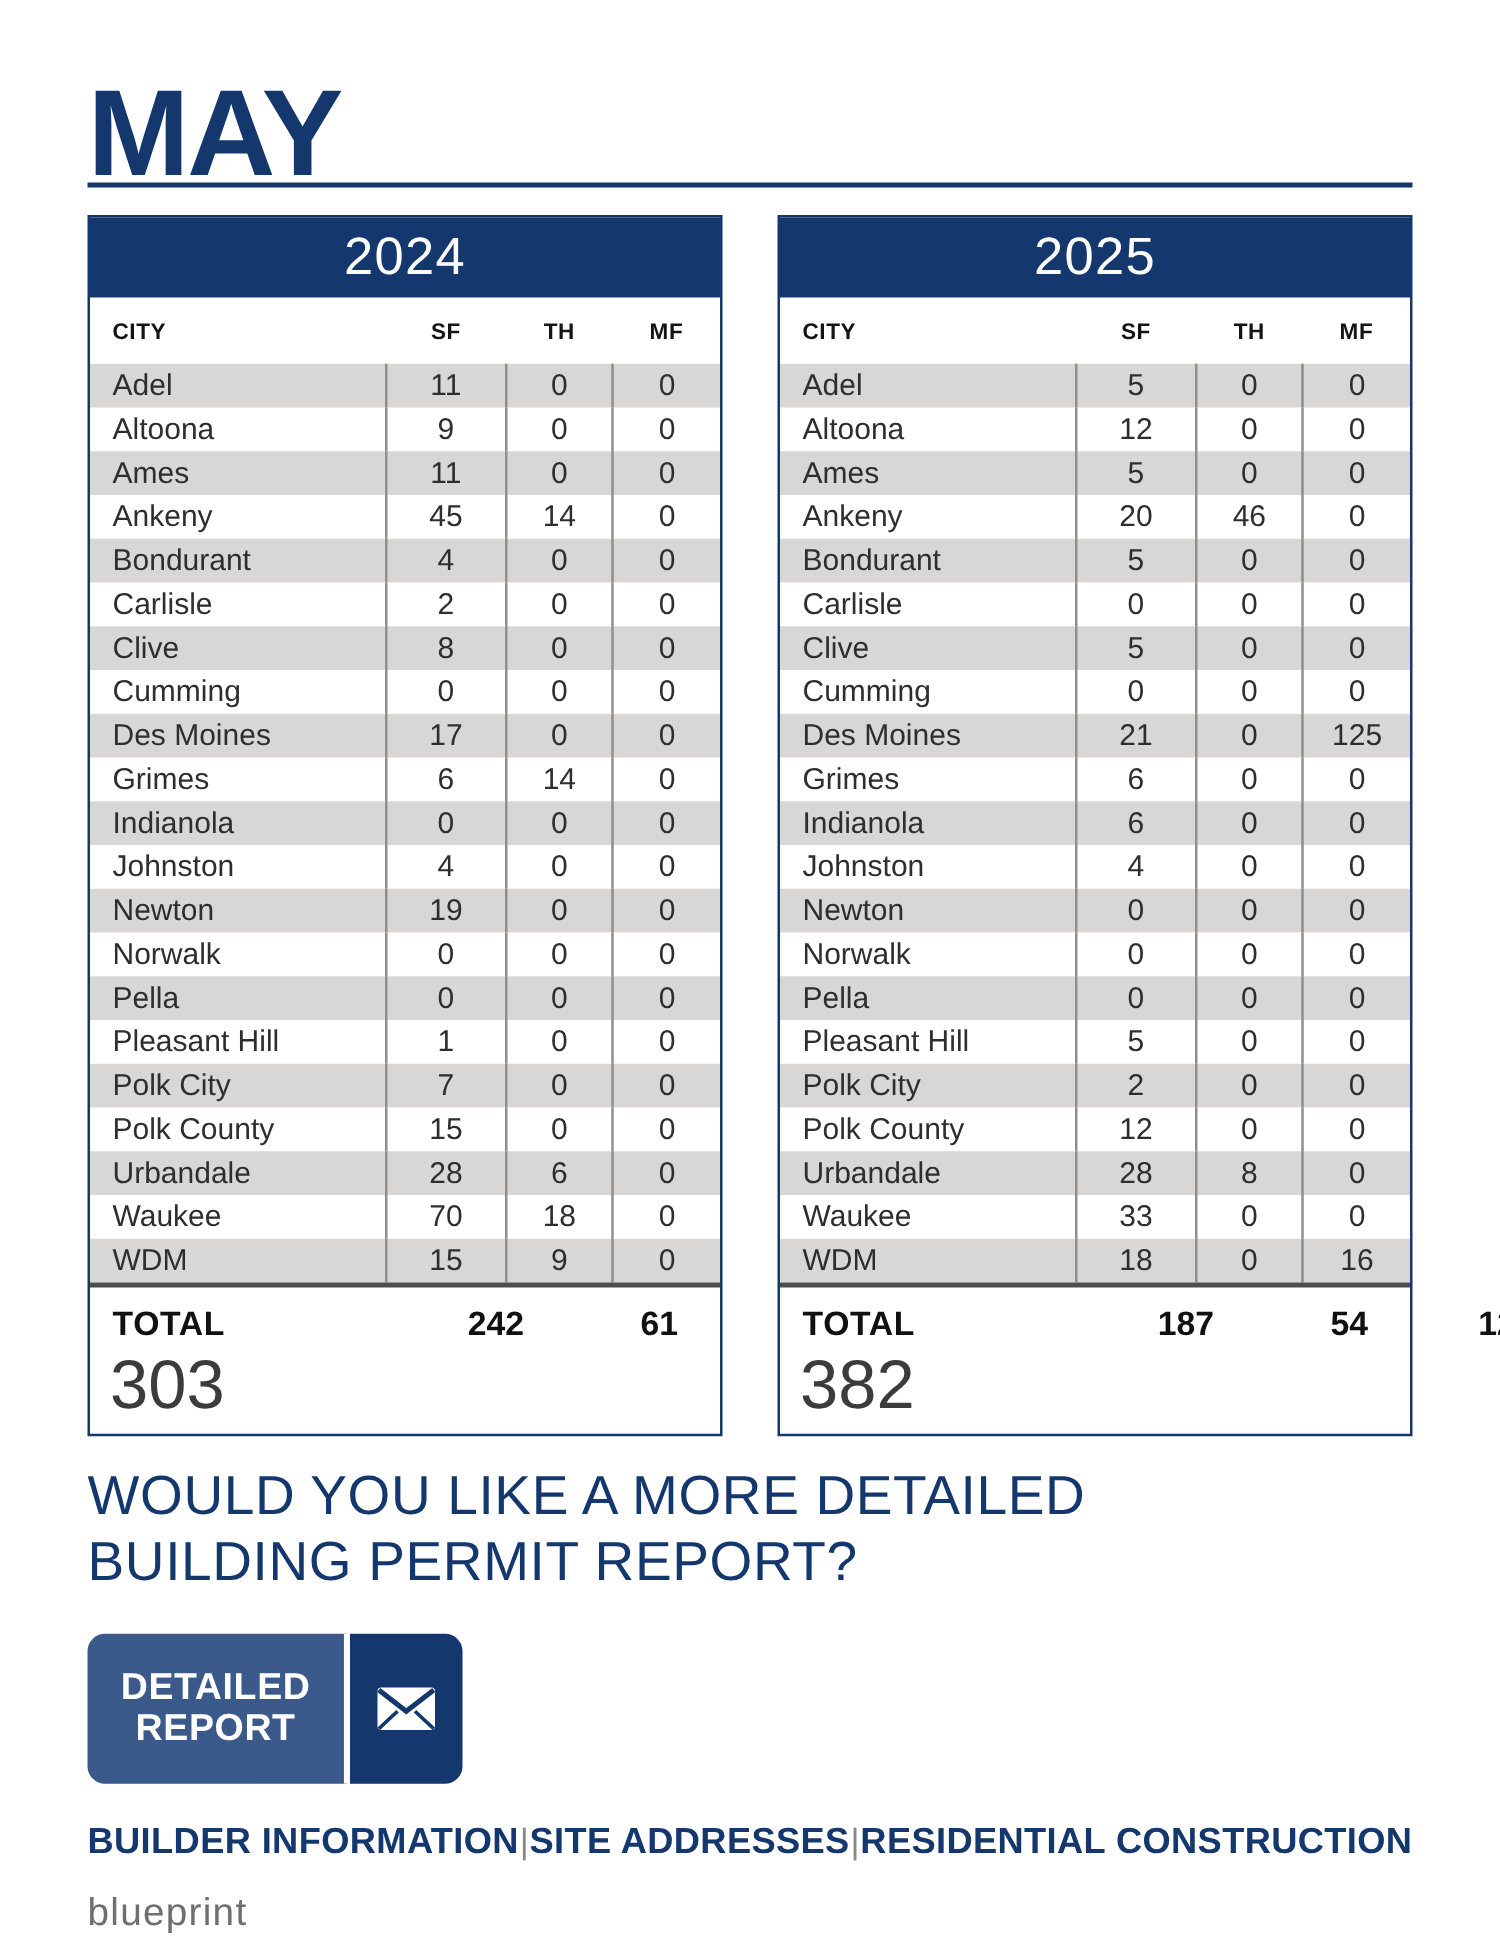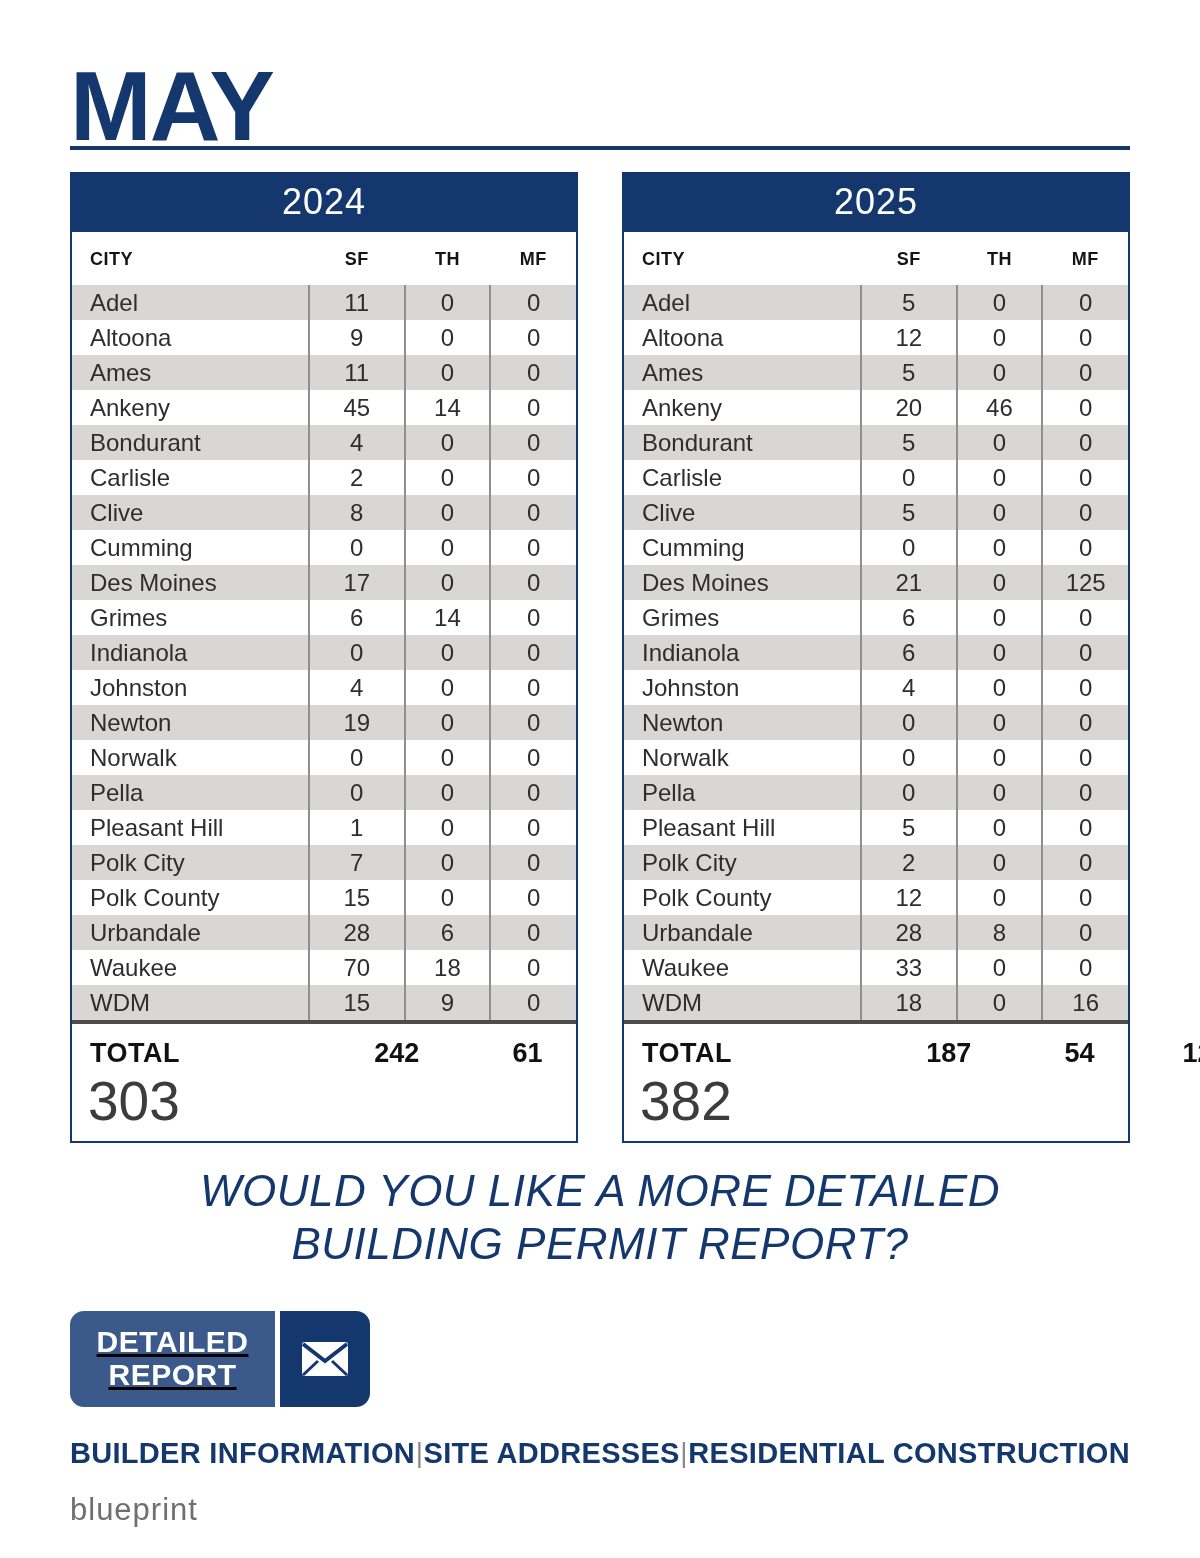--- a/index.html
+++ b/index.html
@@ -22,45 +22,45 @@
   .subtitle {
     text-align: right; font-size: 40px; color: #2d2d2d;
     font-weight: normal; margin-top: 14px; letter-spacing: 0.5px;
   }
 
   
   .tables-wrap { display: flex; justify-content: space-between; margin-top: 22px; }
   .permit-table-box { width: 508px; border: 2px solid #14386e; background: #fff; }
   .year-bar {
     background: #14386e; color: #ffffff; text-align: center;
-    font-size: 36px; font-weight: 300; padding: 7px 0 9px 0; letter-spacing: 1px;
+    font-size: 42px; font-weight: 300; padding: 7px 0 9px 0; letter-spacing: 1px;
   }
   table { width: 100%; border-collapse: collapse; }
   col.c-city { width: 47%; } col.c-sf { width: 19%; } col.c-th { width: 17%; } col.c-mf { width: 17%; }
   thead th { font-size: 18px; font-weight: bold; color: #141414; padding: 17px 0 15px 0; letter-spacing: 0.5px; }
   thead th.city { text-align: left; padding-left: 18px; }
   tbody td { font-size: 24px; color: #2e2e2e; height: 35px; }
   tbody tr:nth-child(odd) { background: #d9d6d6; }
   tbody td.num { text-align: center; border-left: 2px solid #8f8f8f; }
   tbody td.city { padding-left: 18px; }
 
   .total-section { border-top: 4px solid #4d4d4d; padding: 14px 0 6px 0; }
   .total-row { display: grid; grid-template-columns: 47% 19% 17% 17%; align-items: center; gap: 40px; }
   .total-label { font-size: 27px; font-weight: bold; color: #111; padding-left: 18px; letter-spacing: 0.5px; }
   .total-num { font-size: 27px; font-weight: bold; color: #111; text-align: center; }
   .grand-total { font-size: 55px; font-weight: 300; color: #3c3c3c; padding: 4px 0 4px 16px; line-height: 1.05; }
 
   
   .cta-heading {
-    text-align: center; color: #14386e; font-size: 44px;
-    line-height: 1.2; margin-top: 22px; font-weight: 400; letter-spacing: 0.5px; font-style: italic;
+    text-align: left; color: #14386e; font-size: 44px;
+    line-height: 1.2; margin-top: 22px; font-weight: 400; letter-spacing: 0.5px;
   }
   .cta-row { display: flex; justify-content: space-between; align-items: flex-start; margin-top: 22px; }
   .cta-body { font-size: 29px; color: #1d3e6e; line-height: 1.75; font-weight: 400; }
-  .report-button { display: flex; width: 300px; height: 96px; margin-top: 18px; cursor: pointer; text-decoration: underline; }
+  .report-button { display: flex; width: 300px; height: 120px; margin-top: 8px; cursor: pointer; }
   .btn-left {
     background: #3b5a8b; border-radius: 14px 0 0 14px; flex: 1;
     display: flex; flex-direction: column; align-items: center; justify-content: center;
     color: #fff; font-weight: bold; font-size: 30px; line-height: 1.08; letter-spacing: 0.5px;
     border-right: 5px solid #ffffff;
   }
   .btn-right {
     background: #14386e; border-radius: 0 14px 14px 0; width: 90px;
     display: flex; align-items: center; justify-content: center;
   }

